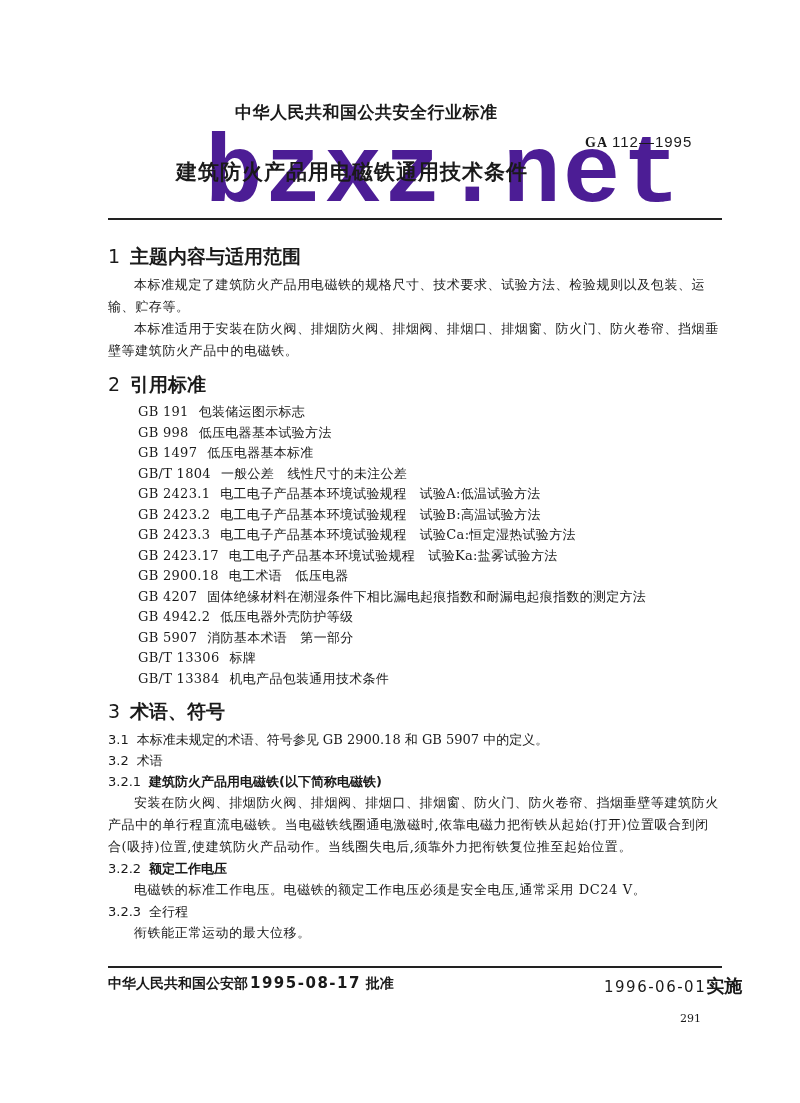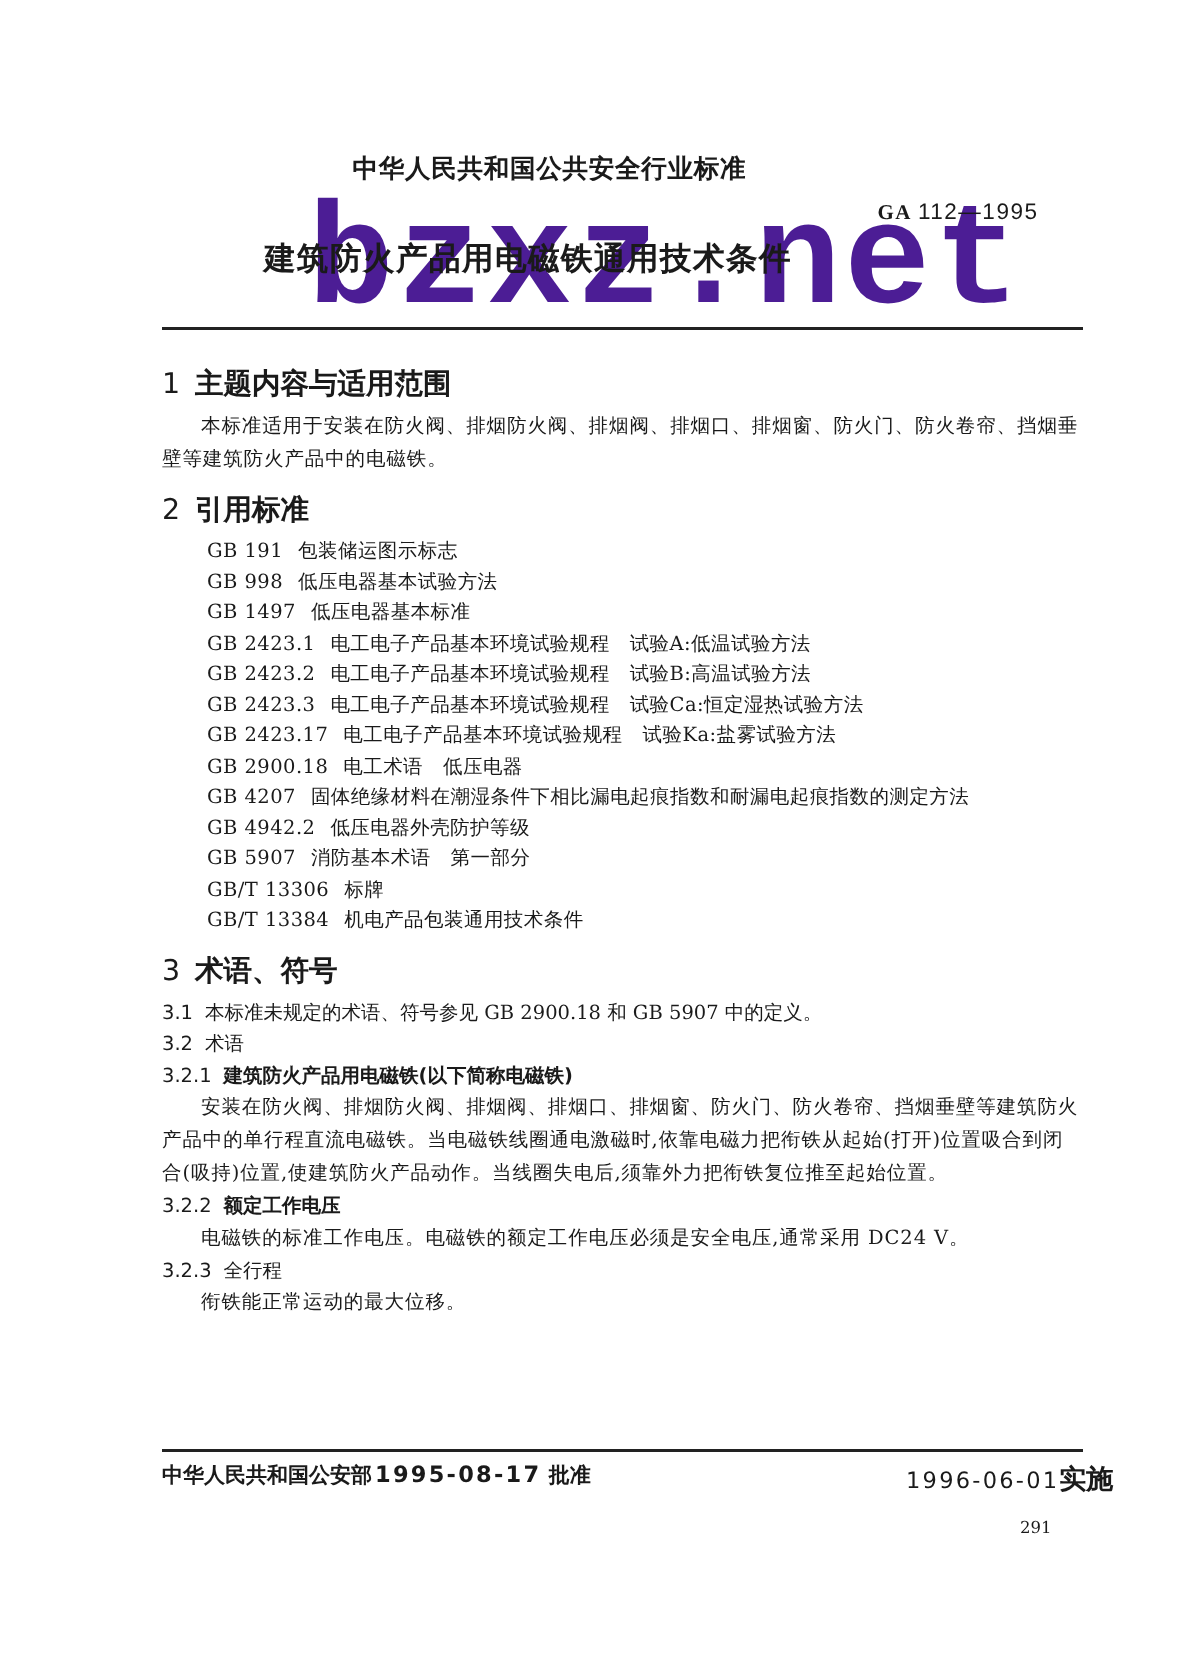--- a/index.html
+++ b/index.html
@@ -185,30 +185,32 @@
   <div class="std-title">建筑防火产品用电磁铁通用技术条件</div>
 
   <div class="rule top"></div>
 
   <div class="content">
 
     <div class="h1">
       <span class="num">1</span><span>主题内容与适用范围</span>
     </div>
     <div class="gap-s"></div>
+    <div class="para">本标准规定了建筑防火产品用电磁铁的规格尺寸、技术要求、试验方法、检验规则以及包装、运输、贮存等。</div>
     <div class="para">本标准适用于安装在防火阀、排烟防火阀、排烟阀、排烟口、排烟窗、防火门、防火卷帘、挡烟垂壁等建筑防火产品中的电磁铁。</div>
     <div class="gap-m"></div>
 
     <div class="h1">
       <span class="num">2</span><span>引用标准</span>
     </div>
     <div class="refs">
       <div class="ref"><span class="code">GB 191</span><span>包装储运图示标志</span></div>
       <div class="ref"><span class="code">GB 998</span><span>低压电器基本试验方法</span></div>
       <div class="ref"><span class="code">GB 1497</span><span>低压电器基本标准</span></div>
+      <div class="ref"><span class="code">GB/T 1804</span><span>一般公差　线性尺寸的未注公差</span></div>
       <div class="ref"><span class="code">GB 2423.1</span><span>电工电子产品基本环境试验规程　试验A:低温试验方法</span></div>
       <div class="ref"><span class="code">GB 2423.2</span><span>电工电子产品基本环境试验规程　试验B:高温试验方法</span></div>
       <div class="ref"><span class="code">GB 2423.3</span><span>电工电子产品基本环境试验规程　试验Ca:恒定湿热试验方法</span></div>
       <div class="ref"><span class="code">GB 2423.17</span><span>电工电子产品基本环境试验规程　试验Ka:盐雾试验方法</span></div>
       <div class="ref"><span class="code">GB 2900.18</span><span>电工术语　低压电器</span></div>
       <div class="ref"><span class="code">GB 4207</span><span>固体绝缘材料在潮湿条件下相比漏电起痕指数和耐漏电起痕指数的测定方法</span></div>
       <div class="ref"><span class="code">GB 4942.2</span><span>低压电器外壳防护等级</span></div>
       <div class="ref"><span class="code">GB 5907</span><span>消防基本术语　第一部分</span></div>
       <div class="ref"><span class="code">GB/T 13306</span><span>标牌</span></div>
       <div class="ref"><span class="code">GB/T 13384</span><span>机电产品包装通用技术条件</span></div>

